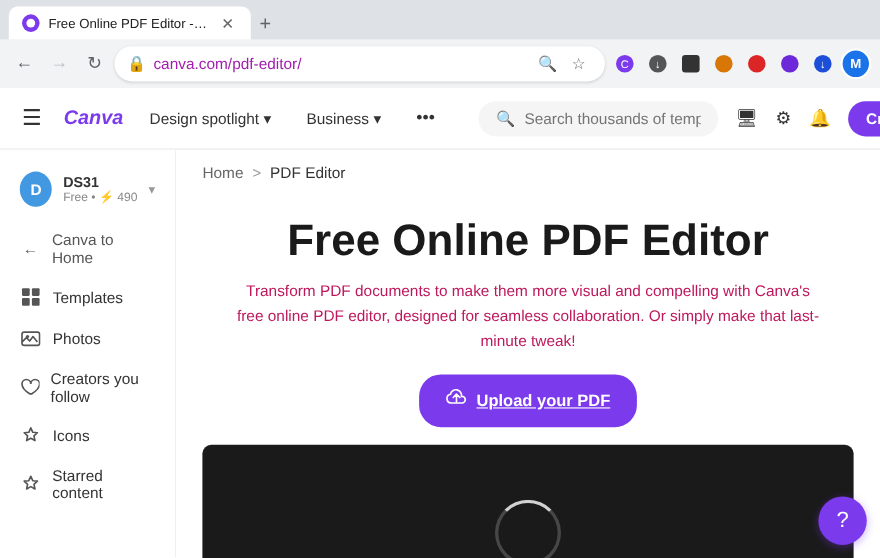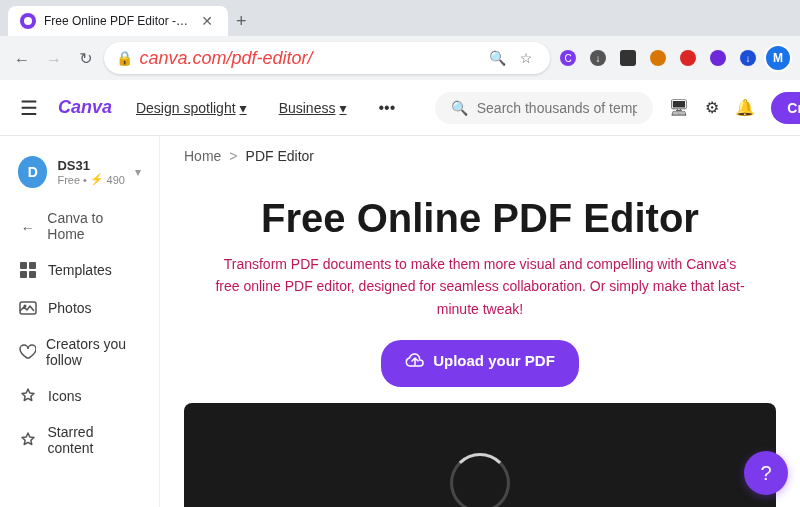--- a/index.html
+++ b/index.html
@@ -14,36 +14,36 @@
     .tab-title { flex: 1; overflow: hidden; text-overflow: ellipsis; white-space: nowrap; font-size: 12px; }
     .tab-close { color: #666; font-size: 14px; cursor: pointer; padding: 2px; border-radius: 50%; display: flex; align-items: center; justify-content: center; width: 18px; height: 18px; }
     .new-tab-btn { background: none; border: none; color: #5f6368; font-size: 18px; cursor: pointer; padding: 4px 8px; border-radius: 50%; display: flex; align-items: center; justify-content: center; }
     
     .browser-toolbar { background: #f1f3f4; padding: 6px 8px; display: flex; align-items: center; gap: 4px; height: 44px; }
     .nav-btn { background: none; border: none; color: #5f6368; cursor: pointer; width: 28px; height: 28px; border-radius: 50%; display: flex; align-items: center; justify-content: center; font-size: 16px; }
     .nav-btn.disabled { color: #bdc1c6; cursor: default; }
     
     .address-bar { flex: 1; background: #fff; border: none; border-radius: 20px; height: 32px; display: flex; align-items: center; padding: 0 12px; gap: 6px; font-size: 14px; color: #202124; box-shadow: 0 1px 3px rgba(0,0,0,0.15); }
     .address-bar .lock-icon { color: #5f6368; font-size: 14px; }
-    .address-text { flex: 1; font-size: 18px; color: #ef4444; font-style: italic; }
+    .address-text { flex: 1; font-size: 14px; color: #a21caf; }
     .address-bar-icons { display: flex; gap: 4px; align-items: center; }
     .addr-icon-btn { background: none; border: none; color: #5f6368; cursor: pointer; width: 24px; height: 24px; display: flex; align-items: center; justify-content: center; font-size: 14px; }
     
     .toolbar-icons { display: flex; gap: 2px; align-items: center; }
     .toolbar-icon-btn { background: none; border: none; cursor: pointer; width: 28px; height: 28px; border-radius: 50%; display: flex; align-items: center; justify-content: center; }
     .avatar-btn { width: 28px; height: 28px; border-radius: 50%; background: #1a73e8; color: white; font-size: 12px; font-weight: 600; display: flex; align-items: center; justify-content: center; border: 2px solid #fff; cursor: pointer; }
 
     
     .page { width: 800px; height: 427px; overflow: hidden; display: flex; flex-direction: column; }
     
     
     .canva-nav { background: #fff; border-bottom: 1px solid #e8e8e8; padding: 0 16px; height: 56px; display: flex; align-items: center; gap: 16px; }
     .nav-menu-btn { background: none; border: none; cursor: pointer; color: #333; font-size: 20px; padding: 4px; }
     .canva-logo { color: #7c3aed; font-size: 18px; font-weight: 700; font-style: italic; cursor: pointer; }
-    .nav-link { background: none; border: none; color: #333; cursor: pointer; font-size: 14px; display: flex; align-items: center; gap: 4px; padding: 4px 8px; border-radius: 4px; white-space: nowrap; text-decoration: underline; }
+    .nav-link { background: none; border: none; color: #333; cursor: pointer; font-size: 14px; display: flex; align-items: center; gap: 4px; padding: 4px 8px; border-radius: 4px; white-space: nowrap; }
     .nav-dots { background: none; border: none; cursor: pointer; color: #333; font-size: 16px; padding: 4px 8px; }
     .nav-spacer { flex: 1; }
     .search-bar { background: #f5f5f5; border: none; border-radius: 20px; padding: 8px 16px; font-size: 14px; color: #666; width: 220px; display: flex; align-items: center; gap: 8px; }
     .search-bar input { background: none; border: none; outline: none; font-size: 14px; color: #666; width: 160px; }
     .nav-icon-btn { background: none; border: none; cursor: pointer; color: #333; width: 36px; height: 36px; border-radius: 50%; display: flex; align-items: center; justify-content: center; font-size: 16px; }
     .create-btn { background: #7c3aed; color: white; border: none; border-radius: 20px; padding: 8px 16px; font-size: 14px; font-weight: 600; cursor: pointer; white-space: nowrap; }
 
     
     .main-layout { display: flex; flex: 1; overflow: hidden; }
     
@@ -66,21 +66,21 @@
     
     .breadcrumb { padding: 12px 24px; display: flex; align-items: center; gap: 8px; font-size: 14px; color: #666; }
     .breadcrumb a { color: #666; text-decoration: none; }
     .breadcrumb-sep { color: #999; }
     .breadcrumb-current { color: #333; }
     
     
     .hero { text-align: center; padding: 20px 24px 16px; }
     .hero-title { font-size: 40px; font-weight: 700; color: #1a1a1a; margin-bottom: 12px; }
     .hero-desc { font-size: 14px; color: #be185d; line-height: 1.6; max-width: 540px; margin: 0 auto 20px; }
-    .upload-btn { background: #7c3aed; color: white; border: none; border-radius: 20px; padding: 12px 24px; font-size: 15px; font-weight: 600; cursor: pointer; display: inline-flex; gap: 8px; }
+    .upload-btn { background: #7c3aed; color: white; border: none; border-radius: 20px; padding: 12px 24px; font-size: 15px; font-weight: 600; cursor: pointer; display: inline-flex; align-items: center; gap: 8px; text-decoration: underline; }
     
     
     .preview-area { margin: 0 24px; background: #1a1a1a; border-radius: 8px 8px 0 0; height: 160px; display: flex; align-items: center; justify-content: center; position: relative; overflow: hidden; }
     .loading-circle { width: 60px; height: 60px; border: 3px solid rgba(255,255,255,0.2); border-top-color: rgba(255,255,255,0.8); border-radius: 50%; }
 
     
     ::-webkit-scrollbar { width: 6px; }
     ::-webkit-scrollbar-track { background: transparent; }
     ::-webkit-scrollbar-thumb { background: #ccc; border-radius: 3px; }
 

